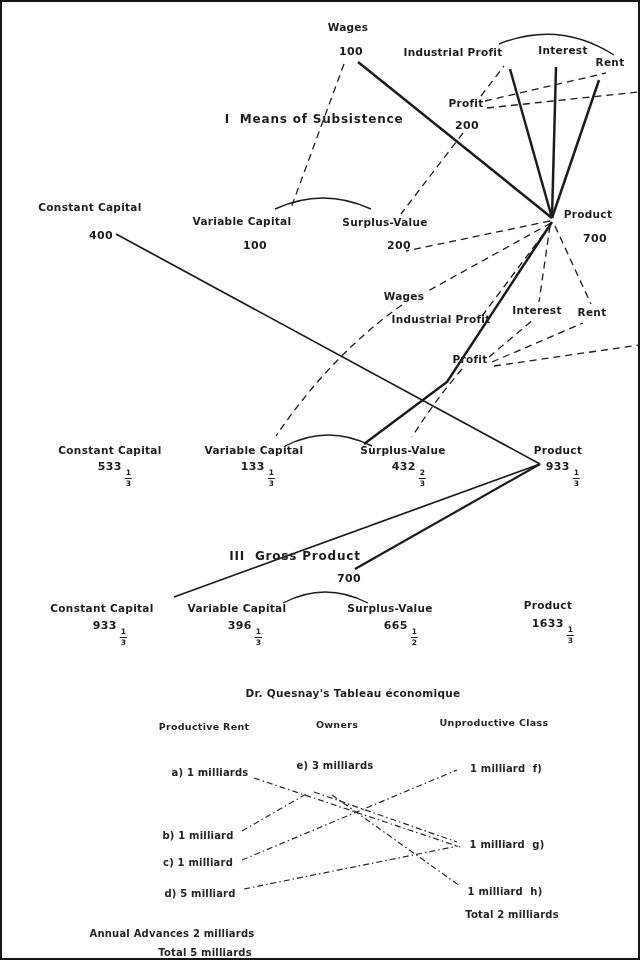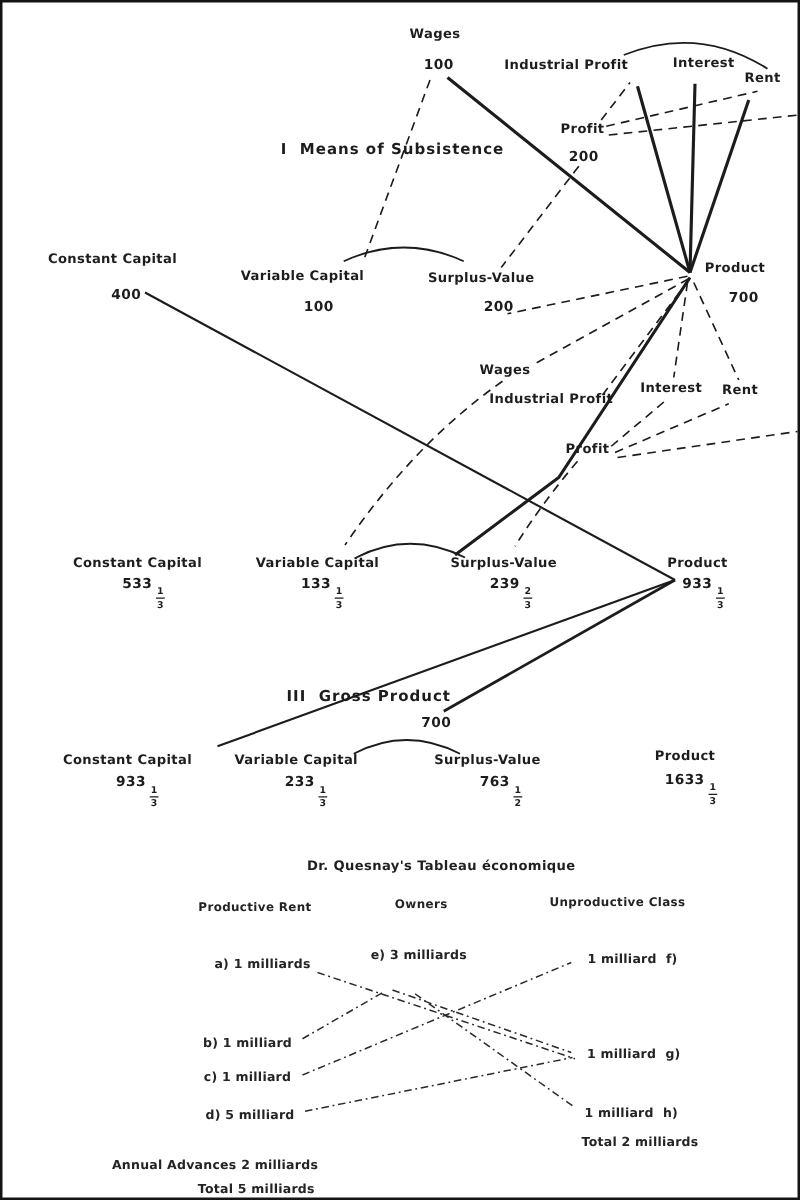--- a/index.html
+++ b/index.html
@@ -102,44 +102,44 @@
   <span class="t val" style="left:113px;top:472px"><span>533</span><span class="frac">
         <span class="fn">1</span>
         <span class="fd">3</span>
       </span></span>
   <span class="t" style="left:252px;top:449px">Variable Capital</span>
   <span class="t val" style="left:256px;top:472px"><span>133</span><span class="frac">
         <span class="fn">1</span>
         <span class="fd">3</span>
       </span></span>
   <span class="t" style="left:401px;top:449px">Surplus-Value</span>
-  <span class="t val" style="left:407px;top:472px"><span>239</span><span class="frac">
+  <span class="t val" style="left:407px;top:472px"><span>432</span><span class="frac">
         <span class="fn">2</span>
         <span class="fd">3</span>
       </span></span>
   <span class="t" style="left:556px;top:449px">Product</span>
   <span class="t val" style="left:561px;top:472px"><span>933</span><span class="frac">
         <span class="fn">1</span>
         <span class="fd">3</span>
       </span></span>
 
   <span class="t heading" style="left:293px;top:555px">III&nbsp;&nbsp;Gross Product</span>
   <span class="t val" style="left:347px;top:577px">700</span>
   <span class="t" style="left:100px;top:607px">Constant Capital</span>
   <span class="t val" style="left:108px;top:631px"><span>933</span><span class="frac">
         <span class="fn">1</span>
         <span class="fd">3</span>
       </span></span>
   <span class="t" style="left:235px;top:607px">Variable Capital</span>
-  <span class="t val" style="left:243px;top:631px"><span>233</span><span class="frac">
+  <span class="t val" style="left:243px;top:631px"><span>396</span><span class="frac">
         <span class="fn">1</span>
         <span class="fd">3</span>
       </span></span>
   <span class="t" style="left:388px;top:607px">Surplus-Value</span>
-  <span class="t val" style="left:399px;top:631px"><span>763</span><span class="frac">
+  <span class="t val" style="left:399px;top:631px"><span>665</span><span class="frac">
         <span class="fn">1</span>
         <span class="fd">2</span>
       </span></span>
   <span class="t" style="left:546px;top:604px">Product</span>
   <span class="t val" style="left:551px;top:629px"><span>1633</span><span class="frac">
         <span class="fn">1</span>
         <span class="fd">3</span>
       </span></span>
 
   <span class="t qt" style="left:331px;top:692px">Dr. Quesnay's Tableau économique</span>

